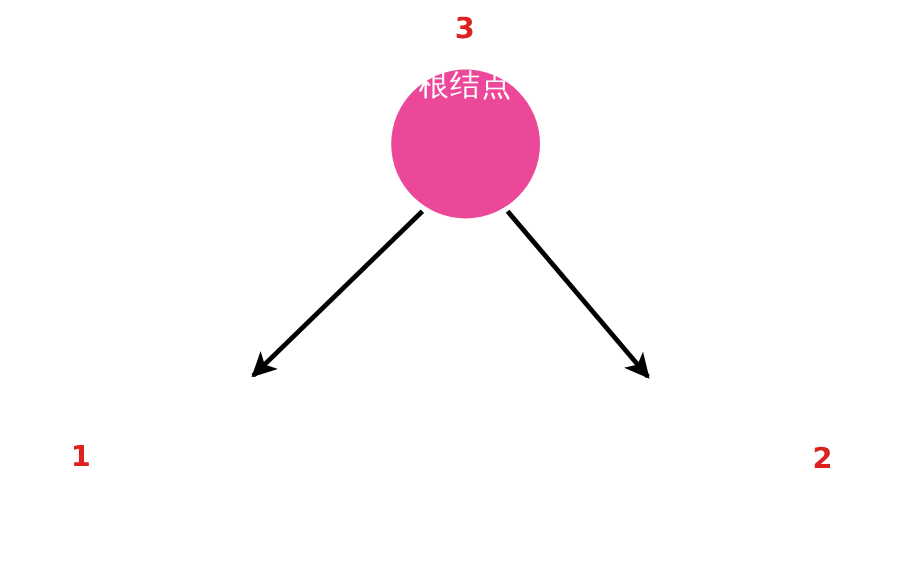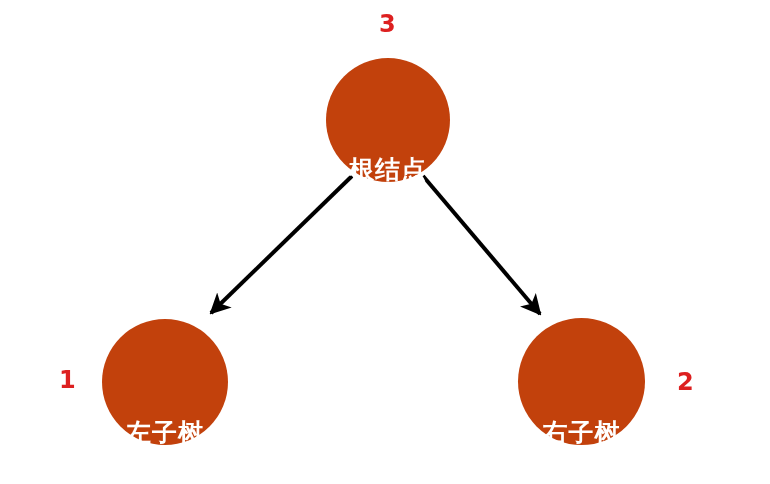--- a/index.html
+++ b/index.html
@@ -22,26 +22,25 @@
   .edges {
     position: absolute;
     left: 0;
     top: 0;
     width: 770px;
     height: 484px;
   }
   .node {
     position: absolute;
     border-radius: 50%;
-    background: #c2410c;
+    background: #ec4899;
     display: flex;
-    align-items: flex-end;
+    align-items: flex-start;
     justify-content: center;
     box-sizing: border-box;
-    font-weight: bold;
   }
   .node-label {
     color: #ffffff;
     font-size: 25px;
     letter-spacing: 1px;
     line-height: 1;
     font-family: "DejaVu Sans", "Liberation Sans", sans-serif;
     user-select: none;
   }
   #node-root {
@@ -108,26 +107,20 @@
       </marker>
     </defs>
     <line x1="352" y1="176" x2="211" y2="313" stroke="#000000" stroke-width="4" stroke-linecap="butt" marker-end="url(#arrow-solid)"></line>
     <line x1="423" y1="176" x2="540" y2="314" stroke="#000000" stroke-width="4" stroke-linecap="butt" marker-end="url(#arrow-solid)"></line>
   </svg>
 
   <div class="node" id="node-root">
     <span class="node-label">根结点</span>
   </div>
 
-  <div class="node" id="node-left">
-    <span class="node-label">左子树</span>
-  </div>
 
-  <div class="node" id="node-right">
-    <span class="node-label">右子树</span>
-  </div>
 
   <div class="order-label" id="order-root">3</div>
   <div class="order-label" id="order-left">1</div>
   <div class="order-label" id="order-right">2</div>
 
 
 </div>
 
 </body></html>

